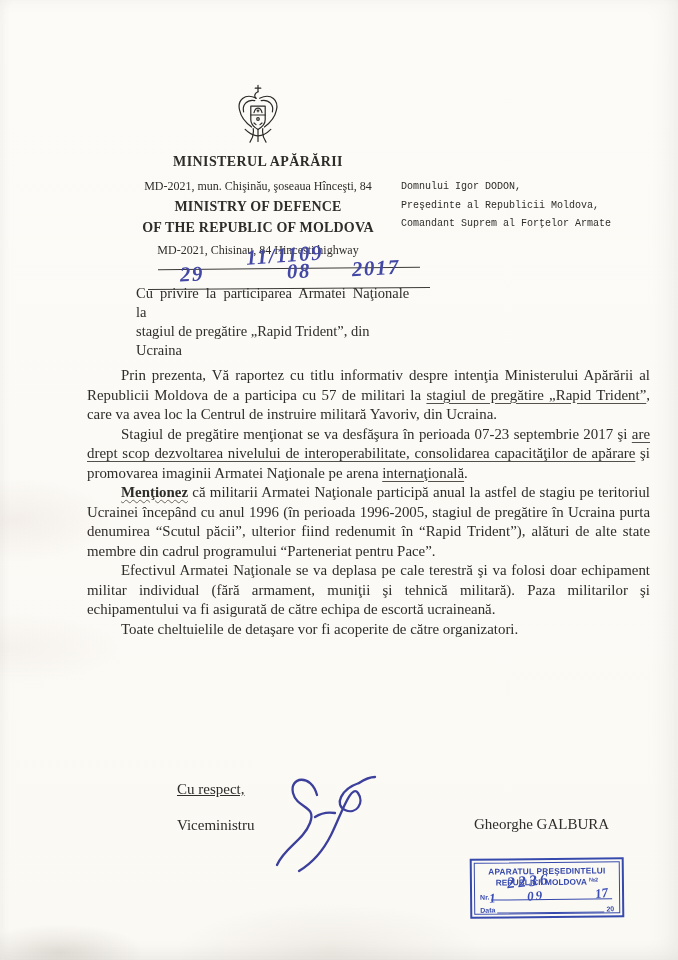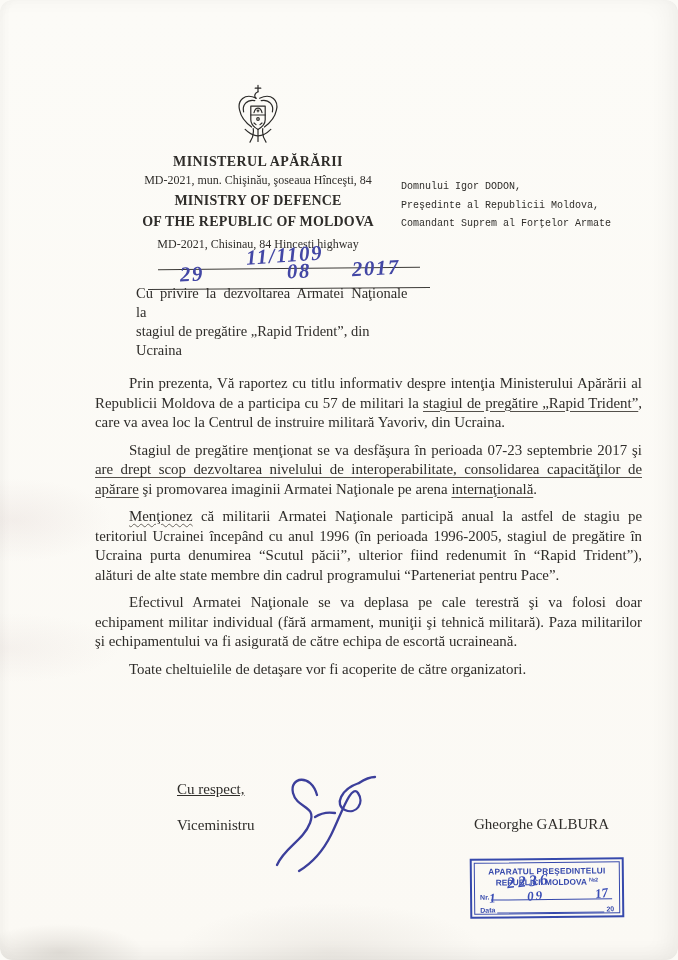--- a/index.html
+++ b/index.html
@@ -13,29 +13,28 @@
   }
   .page{
     position:absolute;inset:0;
     background:
       radial-gradient(140px 60px at 14px 520px, rgba(190,165,165,.14), transparent 70%),
       radial-gradient(160px 50px at 8px 648px, rgba(190,165,165,.10), transparent 70%),
       radial-gradient(220px 70px at 330px 952px, rgba(160,150,140,.14), transparent 70%),
       radial-gradient(120px 40px at 60px 952px, rgba(120,110,100,.18), transparent 70%),
       linear-gradient(#fcfbf7,#fbf9f4);
     box-shadow: inset -12px 0 20px rgba(0,0,0,.035), inset 0 -10px 16px rgba(0,0,0,.03), inset 4px 0 10px rgba(0,0,0,.02);
-    border-radius: 12px;
   }
   
   .sender{
     position:absolute;left:78px;top:83px;width:360px;text-align:center;
   }
   .emblem{display:block;margin:0 auto 7px;}
   .sender .ro{font-weight:bold;font-size:14px;line-height:16px;letter-spacing:.4px;}
-  .sender .addr-ro{font-size:12px;line-height:15px;margin-top:3px;text-align:center;}
+  .sender .addr-ro{font-size:12px;line-height:15px;margin-top:9px;text-align:center;}
   .sender .en{font-weight:bold;font-size:14px;line-height:14.5px;margin-top:6px;letter-spacing:.2px;}
   .sender .addr-en{font-size:12px;line-height:14px;margin-top:8px;}
   .recipient{
     position:absolute;left:401px;top:178px;width:260px;
     font-size:10px;line-height:18.5px;font-family:Liberation Mono, monospace;
   }
   
   .regline{position:absolute;height:0;border-bottom:1.6px solid #3c3a37;}
   .regline.l1{left:158px;top:268px;width:262px;transform:rotate(-.6deg);}
   .regline.l2{left:148px;top:288px;width:282px;transform:rotate(-.4deg);}
@@ -53,23 +52,23 @@
     position:absolute;left:136px;top:284px;width:282px;
     font-size:14.5px;line-height:19px;
   }
   .subject .s1{word-spacing:3.5px;}
   
   .body-block{
     position:absolute;left:87px;top:366px;width:563px;
     font-size:14.9px;line-height:19.5px;
   }
   .salutation{text-align:center;margin:0 0 14px 0;}
-  .body-block p{margin:8px;text-align:justify;text-indent:34px;}
+  .body-block p{margin:0;text-align:justify;text-indent:34px;}
   .u{text-decoration:underline;text-decoration-thickness:1px;text-underline-offset:2.5px;text-decoration-color:#54504b;}
-  .uw{text-decoration:underline;text-decoration-style:wavy;text-decoration-thickness:1px;text-underline-offset:2px;text-decoration-color:#6b6660;}
+  .uw{text-decoration:underline;text-decoration-style:wavy;text-decoration-thickness:1px;text-underline-offset:2px;text-decoration-color:#6b6660;font-weight:bold;}
   
   .closing-respect{position:absolute;left:177px;top:781px;font-size:15px;text-decoration:underline;}
   .closing-title{position:absolute;left:177px;top:817px;font-size:15px;text-align:center;}
   .closing-name{position:absolute;left:474px;top:816px;font-size:15px;}
   .signature{position:absolute;left:255px;top:765px;}
   
   .stamp{
     position:absolute;left:470px;top:858px;width:146px;
     border:2px solid #3649ac;padding:2px;color:#3649ac;
     transform:rotate(-.6deg);
@@ -129,21 +128,21 @@
   </div>
 
   <div class="regline l1"></div>
   <div class="regline l2"></div>
   <div class="hw num">11/1109</div>
   <div class="hw dday">29</div>
   <div class="hw dmonth">08</div>
   <div class="hw dyear">2017</div>
 
   <div class="subject">
-    <div class="s1">Cu privire la dezvoltarea Armatei Naţionale la</div>
+    <div class="s1">Cu privire la participarea Armatei Naţionale la</div>
     <div class="s2">stagiul de pregătire „Rapid Trident”, din Ucraina</div>
   </div>
 
   <div class="body-block">
     <p><span>Prin prezenta, Vă raportez cu titlu informativ despre intenţia Ministerului Apărării al Republicii Moldova de a participa cu 57 de militari la </span><span class="u">stagiul de pregătire „Rapid Trident”</span><span>, care va avea loc la Centrul de instruire militară Yavoriv, din Ucraina.</span></p>
     <p><span>Stagiul de pregătire menţionat se va desfăşura în perioada 07-23 septembrie 2017 şi </span><span class="u">are drept scop dezvoltarea nivelului de interoperabilitate, consolidarea capacităţilor de apărare</span><span> şi promovarea imaginii Armatei Naţionale pe arena </span><span class="u">internaţională</span><span>.</span></p>
     <p><span class="uw">Menţionez</span><span> că militarii Armatei Naţionale participă anual la astfel de stagiu pe teritoriul Ucrainei începând cu anul 1996 (în perioada 1996-2005, stagiul de pregătire în Ucraina purta denumirea “Scutul păcii”, ulterior fiind redenumit în “Rapid Trident”), alături de alte state membre din cadrul programului “Parteneriat pentru Pace”.</span></p>
     <p>Efectivul Armatei Naţionale se va deplasa pe cale terestră şi va folosi doar echipament militar individual (fără armament, muniţii şi tehnică militară). Paza militarilor şi echipamentului va fi asigurată de către echipa de escortă ucraineană.</p>
     <p>Toate cheltuielile de detaşare vor fi acoperite de către organizatori.</p>
   </div>

